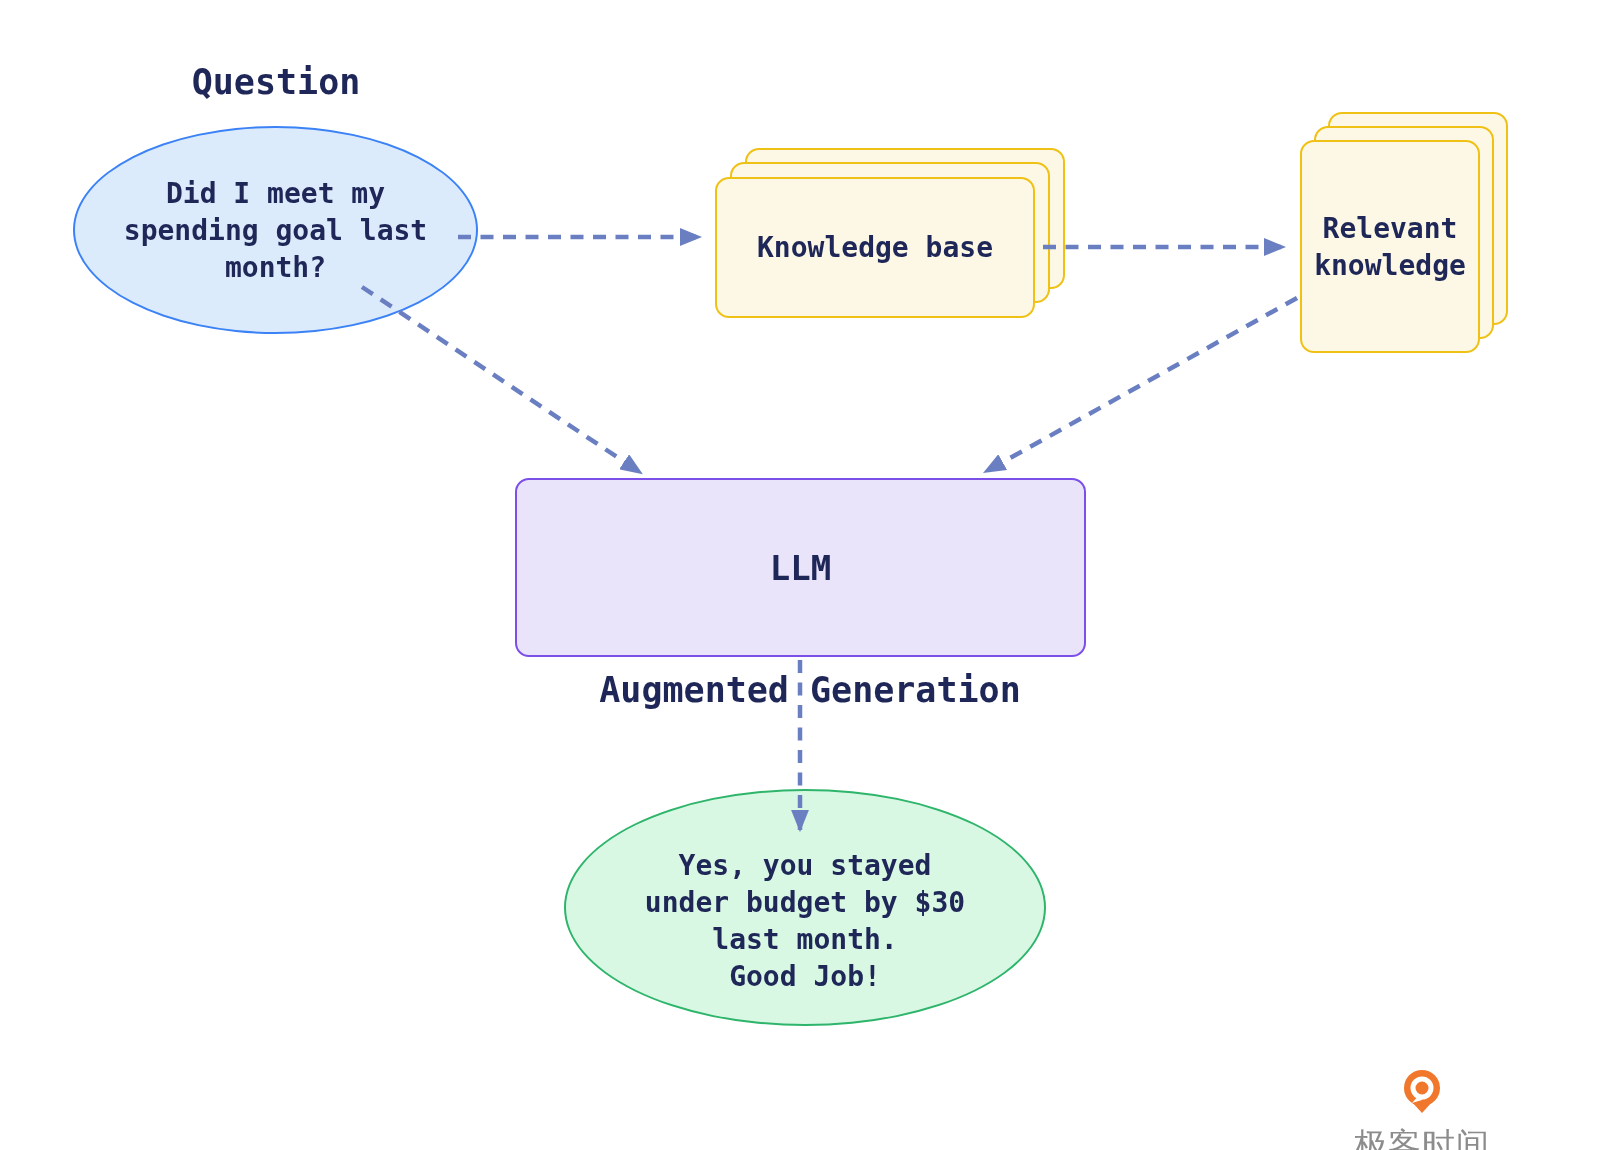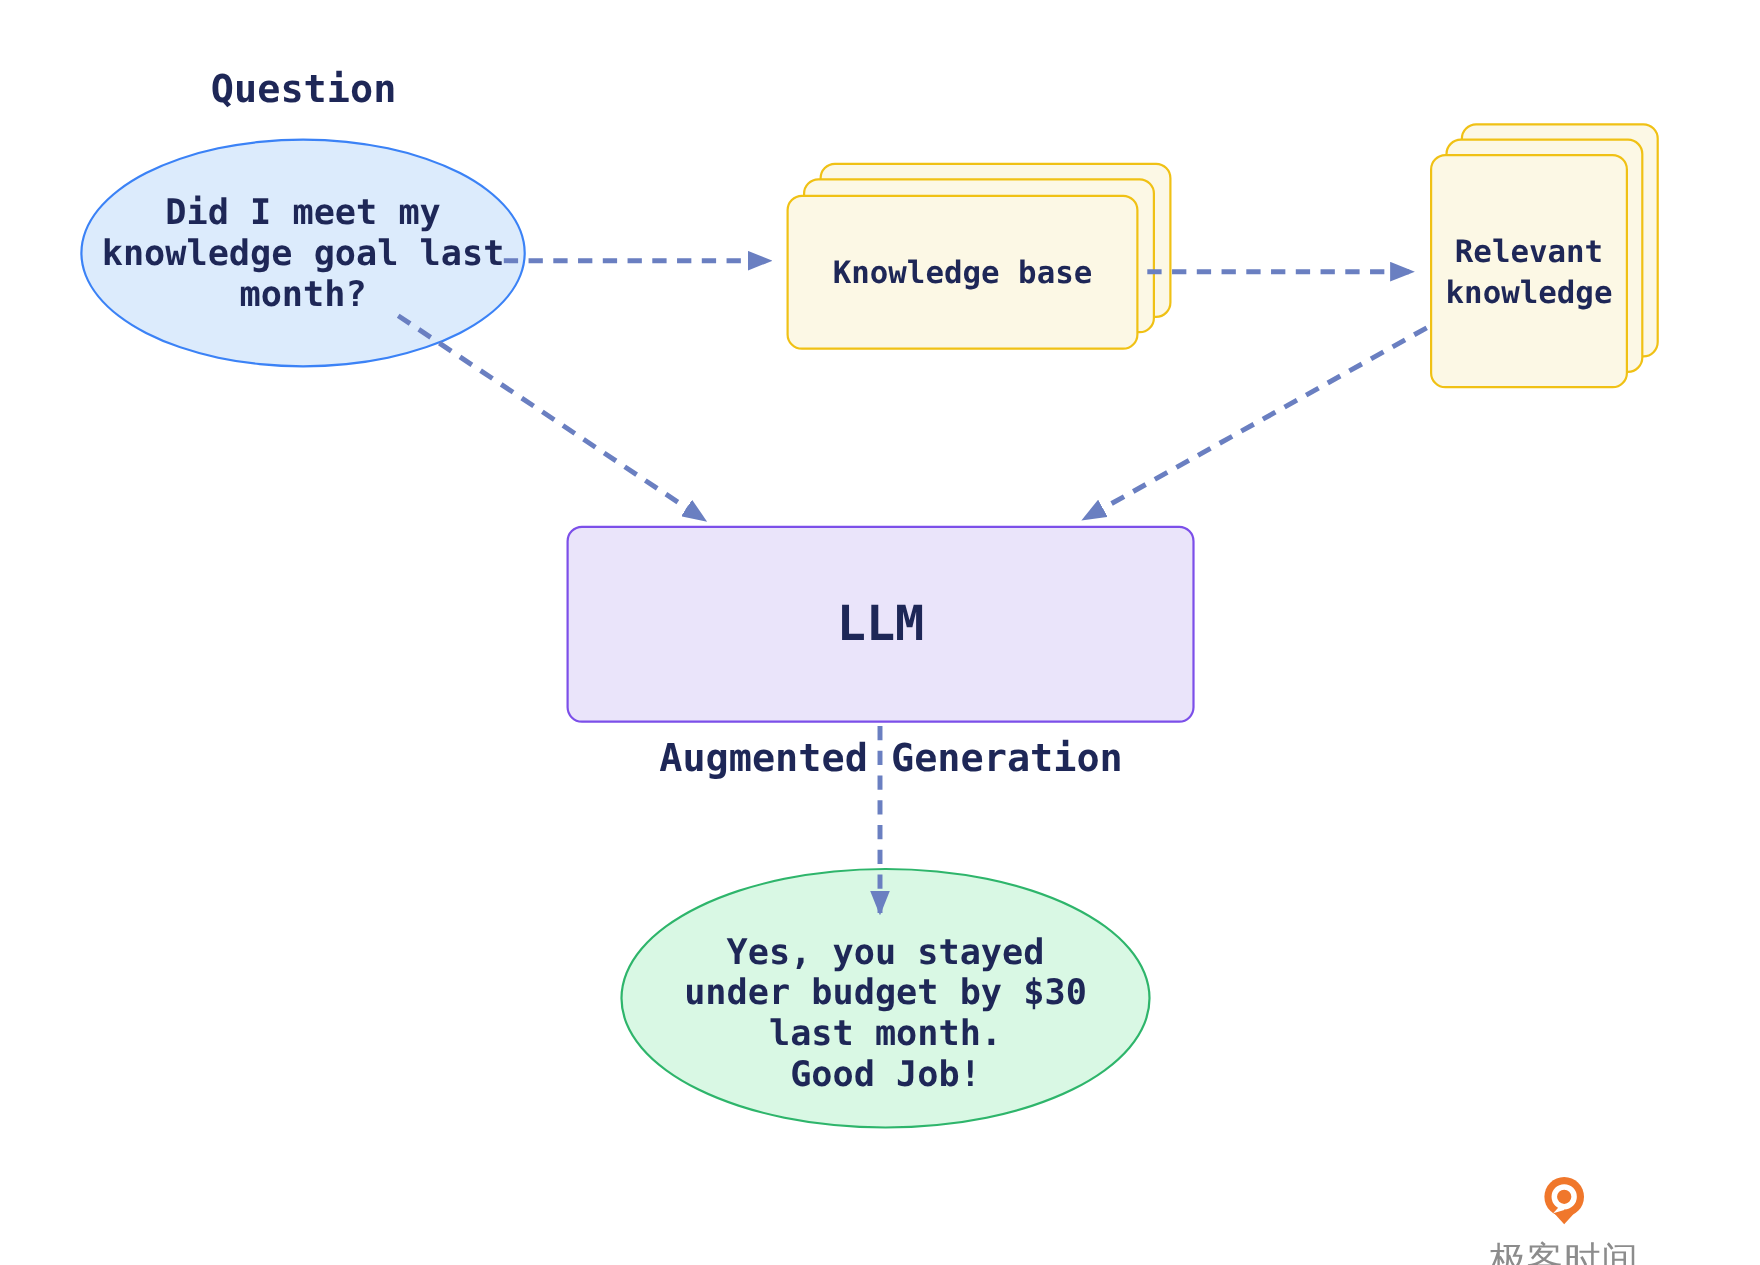--- a/index.html
+++ b/index.html
@@ -34,21 +34,21 @@
     color:var(--text-navy);
     z-index:3;
   }
   #question-label{left:76px;top:62px;width:400px;}
   #augmented-label{left:510px;top:670px;width:600px;}
   #answer-label{left:605px;top:1048px;width:400px;}
 
   .bubble{
     position:absolute;border-radius:50%;
     display:flex;flex-direction:column;align-items:center;justify-content:center;
-    text-align:center;font-size:32px;font-weight:bold;line-height:37px;
+    text-align:center;font-size:28px;font-weight:bold;line-height:37px;
     z-index:1;
   }
   #question-bubble{
     left:73px;top:126px;width:405px;height:208px;
     background:var(--question-fill);
     border:2.5px solid var(--question-border);
   }
   #answer-bubble{
     left:564px;top:789px;width:482px;height:237px;
     background:var(--answer-fill);
@@ -77,21 +77,21 @@
   #rk-card-back{left:1328px;top:112px;}
   #rk-card-mid{left:1314px;top:126px;}
   #rk-card-front{left:1300px;top:140px;align-items:center;}
 
   #llm-box{
     position:absolute;left:515px;top:478px;width:571px;height:179px;
     background:var(--llm-fill);
     border:2.5px solid var(--llm-border);
     border-radius:14px;
     display:flex;align-items:center;justify-content:center;
-    font-size:44px;font-weight:bold;
+    font-size:34px;font-weight:bold;
     z-index:1;
   }
 
   #arrows-layer{position:absolute;left:0;top:0;z-index:4;pointer-events:none;}
   .arrow{fill:none;stroke:var(--arrow);stroke-width:4.5;stroke-dasharray:13 9.5;}
   .arrow-head{fill:var(--arrow);stroke:none;}
 
   #logo{
     position:absolute;left:1354px;top:1070px;
     display:flex;align-items:center;gap:9px;
@@ -107,21 +107,21 @@
 </head>
 <body>
 
 <div class="canvas">
 
   <div class="heading" id="question-label">Question</div>
   <div class="heading" id="augmented-label">Augmented Generation</div>
 
   <div class="bubble" id="question-bubble">
     <div>Did I meet my</div>
-    <div>knowledge goal last</div>
+    <div>spending goal last</div>
     <div>month?</div>
   </div>
 
   <div>
     <div class="card kb-card" id="kb-card-back"></div>
     <div class="card kb-card" id="kb-card-mid"></div>
     <div class="card kb-card front" id="kb-card-front">
       <div>Knowledge base</div>
     </div>
   </div>

